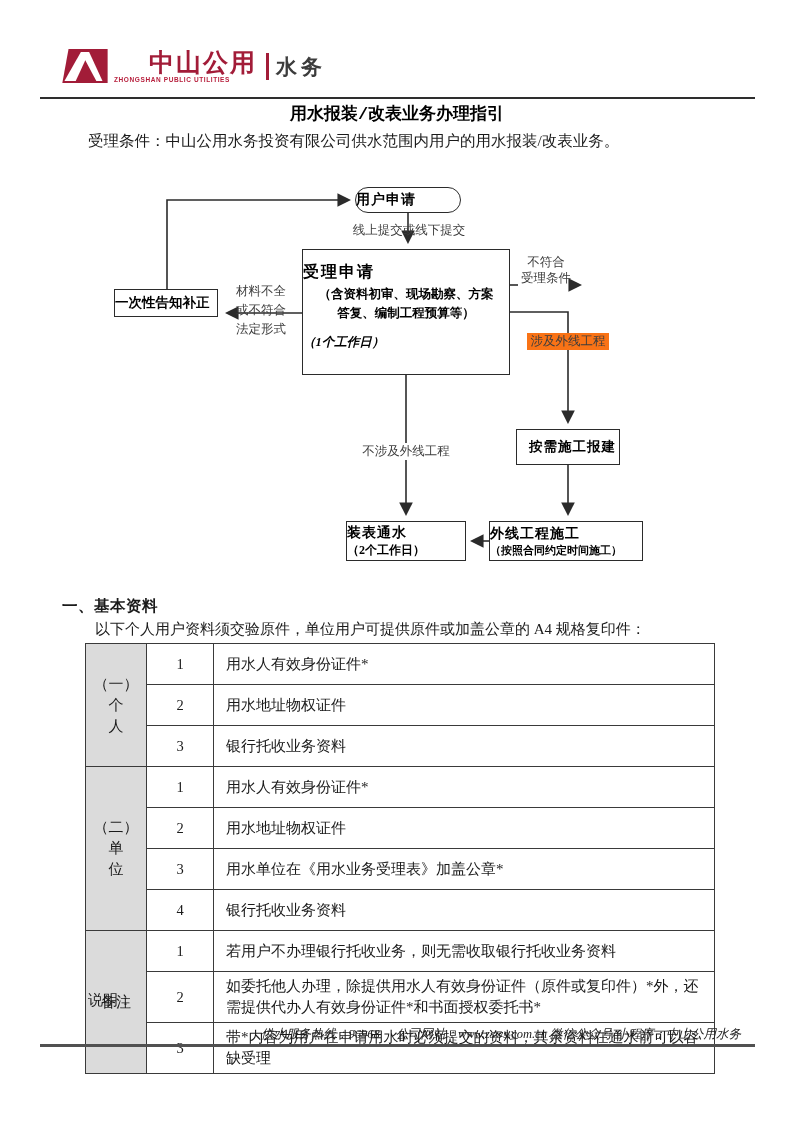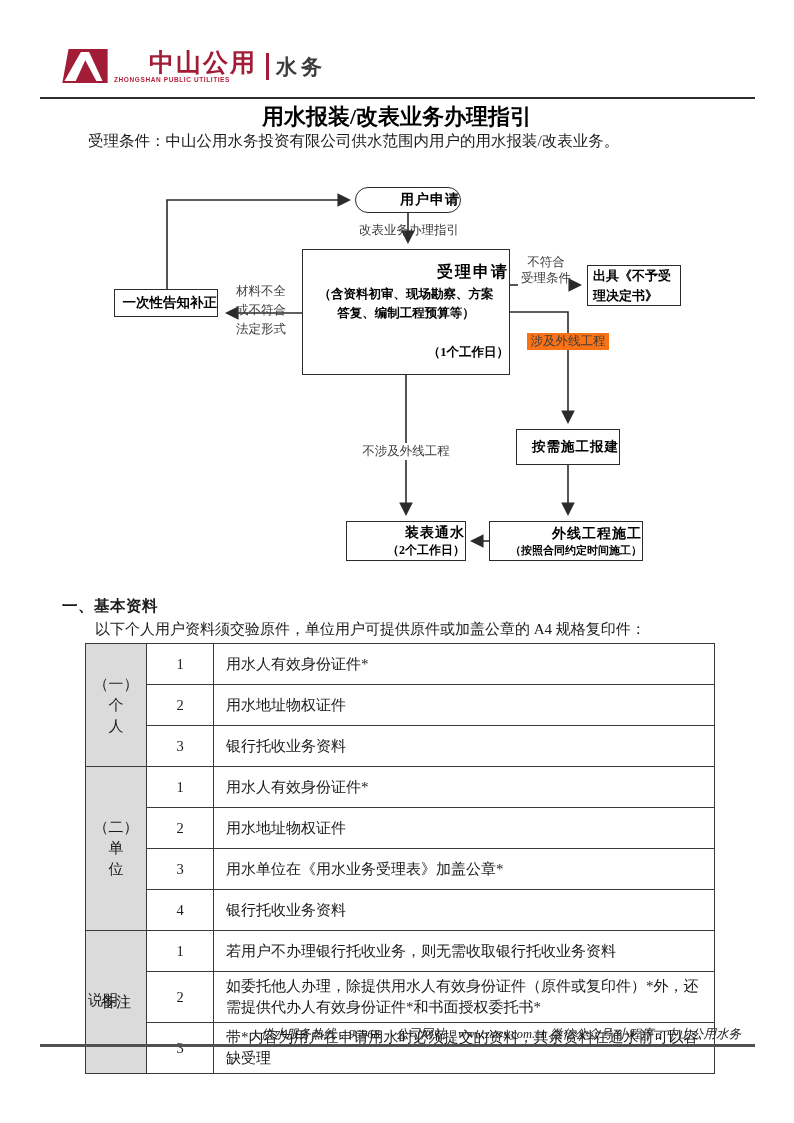--- a/index.html
+++ b/index.html
@@ -13,33 +13,33 @@
   .logo-textcol{margin-left:6px;display:flex;flex-direction:column;line-height:1;}
   .brand-cn{font-family:"Liberation Sans",sans-serif;font-weight:bold;font-size:25px;
             color:#A21C38;letter-spacing:2px;margin-left:35px;}
   .brand-en{font-family:"Liberation Sans",sans-serif;font-weight:bold;font-size:6.5px;
             color:#B71F3C;letter-spacing:0.6px;margin-top:2px;}
   .logo-divider{width:3px;height:27px;background:#A21C38;margin:0 7px 0 9px;}
   .division{font-family:"Liberation Sans",sans-serif;font-weight:bold;font-size:21px;
             color:#3c3c3c;letter-spacing:4px;}
   .header-rule{left:40px;top:97px;width:715px;height:2px;background:#2e2e2e;}
   .doc-title{left:0;top:102px;width:794px;text-align:center;
-             font-family:Liberation Serif, serif;font-weight:bold;font-size:22px;color:#000;}
+             font-family:Liberation Mono, monospace;font-weight:bold;font-size:17px;color:#000;}
   .doc-intro{left:88px;top:131px;width:660px;font-size:15.5px;}
 
   
   .flow-svg{left:0;top:0;width:794px;height:600px;pointer-events:none;}
   .fc-box{border:1.6px solid #2b2b2b;background:#fff;box-sizing:border-box;
-          display:flex;flex-direction:column;align-items:flex-end;justify-content:center;
+          display:flex;flex-direction:column;align-items:flex-start;justify-content:center;
           text-align:center;font-weight:bold;color:#000;}
   .fc-stadium{left:355px;top:187px;width:106px;height:26px;border-radius:14px;font-size:14px;letter-spacing:1px;}
   .fc-accept{left:302px;top:249px;width:208px;height:126px;justify-content:flex-start;padding-top:12px;}
   .fc-accept-title{font-size:16px;letter-spacing:2px;}
   .fc-accept-detail{font-size:12.5px;line-height:1.55;padding:0 12px;margin-top:2px;}
-  .fc-accept-duration{font-size:12.5px;margin-top:20px;}
+  .fc-accept-duration{font-size:12.5px;margin-top:10px;font-style:italic;}
   .fc-notify{left:114px;top:289px;width:104px;height:28px;font-size:13.5px;}
   .fc-reject{left:587px;top:265px;width:94px;height:41px;font-size:13px;line-height:1.5;
              align-items:flex-start;text-align:left;padding:1px 5px;}
   .fc-conapply{left:516px;top:429px;width:104px;height:36px;font-size:13.5px;letter-spacing:1px;padding-left:12px;}
   .fc-install{left:346px;top:521px;width:120px;height:40px;}
   .fc-outline{left:489px;top:521px;width:154px;height:40px;}
   .fc-line1{font-size:14px;letter-spacing:1px;}
   .fc-line2{font-size:12px;}
   .fc-line2s{font-size:11px;}
   .fc-label{color:#3d3d3d;font-size:12.5px;text-align:center;line-height:1.35;}
@@ -116,40 +116,36 @@
   <div class="abs fc-box fc-accept">
     <div class="fc-accept-title">受理申请</div>
     <div class="fc-accept-detail">（含资料初审、现场勘察、方案答复、编制工程预算等）</div>
     <div class="fc-accept-duration">（1个工作日）</div>
   </div>
 
   <div class="abs fc-box fc-notify">
     <span>一次性告知补正</span>
   </div>
 
-  <div class="abs fc-box fc-reject">
-    <div>出具《不予受</div>
-    <div>理决定书》</div>
-  </div>
 
   <div class="abs fc-box fc-conapply">
     <span>按需施工报建</span>
   </div>
 
   <div class="abs fc-box fc-install">
     <div class="fc-line1">装表通水</div>
     <div class="fc-line2">（2个工作日）</div>
   </div>
 
   <div class="abs fc-box fc-outline">
     <div class="fc-line1">外线工程施工</div>
     <div class="fc-line2s">（按照合同约定时间施工）</div>
   </div>
 
-  <div class="abs fc-label lbl-submit">改表业务办理指引</div>
+  <div class="abs fc-label lbl-submit">线上提交或线下提交</div>
   <div class="abs fc-label lbl-incomplete">
     <div>材料不全</div>
     <div>或不符合</div>
     <div>法定形式</div>
   </div>
   <div class="abs fc-label lbl-notqual">
     <div>不符合</div>
     <div>受理条件</div>
   </div>
   <div class="abs fc-label lbl-outline-yes">涉及外线工程</div>

